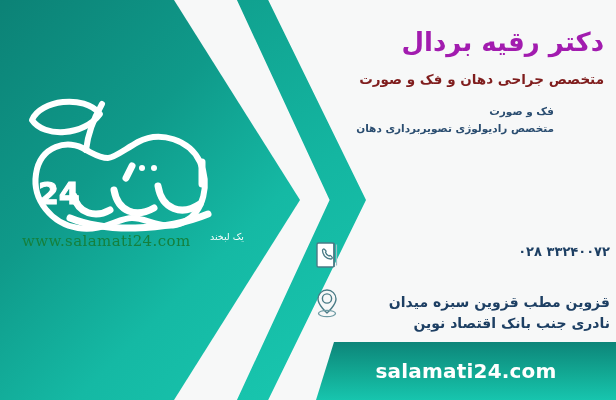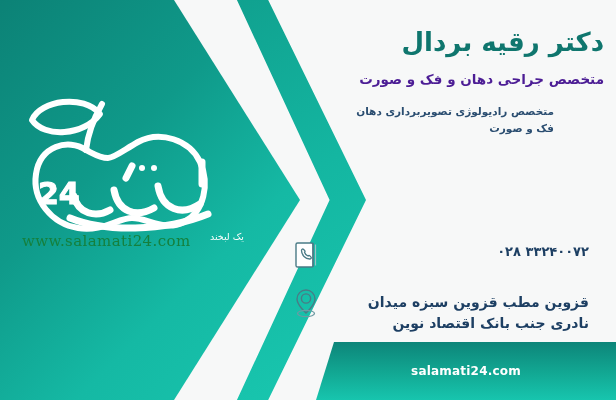--- a/index.html
+++ b/index.html
@@ -32,21 +32,21 @@
 
   
   .bottom-bar{
     position:absolute;right:0;bottom:0;width:300px;height:58px;
     background:linear-gradient(180deg,#0d8579 0%,#12a994 55%,#17c5ae 100%);
     -webkit-clip-path:polygon(6% 0, 100% 0, 100% 100%, 0 100%);
     clip-path:polygon(6% 0, 100% 0, 100% 100%, 0 100%);
     display:flex;align-items:center;justify-content:center;
   }
   .bottom-bar .site{
-    color:#ffffff;font-size:12px;font-weight:bold;letter-spacing:0.2px;
+    color:#ffffff;font-size:20px;font-weight:bold;letter-spacing:0.2px;
     direction:ltr;
   }
 
   
   .logo{
     position:absolute;left:14px;top:92px;width:230px;height:170px;
     color:#ffffff;
   }
   .logo svg{display:block;}
   .logo .www{
@@ -54,35 +54,35 @@
     color:#15803d;direction:ltr;font-size:15px;letter-spacing:0.4px;
     font-family:"DejaVu Serif","Liberation Serif",serif;
   }
 
   
   .info{
     position:absolute;right:12px;top:26px;width:300px;
     text-align:right;color:#1b3a5c;
   }
   .doc-name{
-    font-size:26px;font-weight:bold;color:#0f766e;
+    font-size:26px;font-weight:bold;color:#a21caf;
     line-height:1.25;margin:0 0 10px 0;white-space:nowrap;
   }
   .specialty{
-    font-size:13.5px;font-weight:bold;color:#4c1d95;
+    font-size:13.5px;font-weight:bold;color:#7f1d1d;
     line-height:1.5;margin:0 0 14px 0;
   }
   .sub-specialty{
     font-size:10.5px;font-weight:bold;color:#2a4d70;
     line-height:1.6;margin:0;max-width:250px;margin-right:auto;
   }
 
   
   .contact{
-    position:absolute;right:27px;top:238px;width:300px;
+    position:absolute;right:6px;top:238px;width:300px;
   }
   .row{
     display:flex;flex-direction:row-reverse;align-items:flex-start;
     justify-content:flex-start;margin-bottom:14px;
   }
   .row .ico{
     flex:0 0 34px;width:34px;height:34px;
     display:flex;align-items:center;justify-content:center;
     color:#3c6e7a;
   }
@@ -129,22 +129,22 @@
       </g>
 
       <text x="196" y="148" text-anchor="end" font-family="DejaVu Sans, Liberation Sans, sans-serif" font-size="9.5" fill="#ffffff" direction="rtl">براحتی یک لبخند</text>
     </svg>
     <div class="www">www.salamati24.com</div>
   </div>
 
   <div class="info">
     <div class="doc-name">دکتر رقیه  بردال</div>
     <div class="specialty">متخصص جراحی دهان و فک و صورت</div>
+    <div class="sub-specialty">فک و صورت</div>
     <div class="sub-specialty">متخصص رادیولوژی تصویربرداری دهان</div>
-    <div class="sub-specialty">فک و صورت</div>
   </div>
 
   <div class="contact">
 
     <div class="row">
       <span class="ico">
         <svg width="26" height="28" viewBox="0 0 26 28" fill="none" aria-hidden="true">
           <rect x="3" y="2" width="17" height="24" rx="1.6" stroke="#4a7b86" stroke-width="1.4" fill="#ffffff"></rect>
           <line x1="20" y1="2" x2="20" y2="26" stroke="#4a7b86" stroke-width="1.4"></line>
           <line x1="22.5" y1="3.5" x2="22.5" y2="24.5" stroke="#9bc0c6" stroke-width="1.2"></line>

